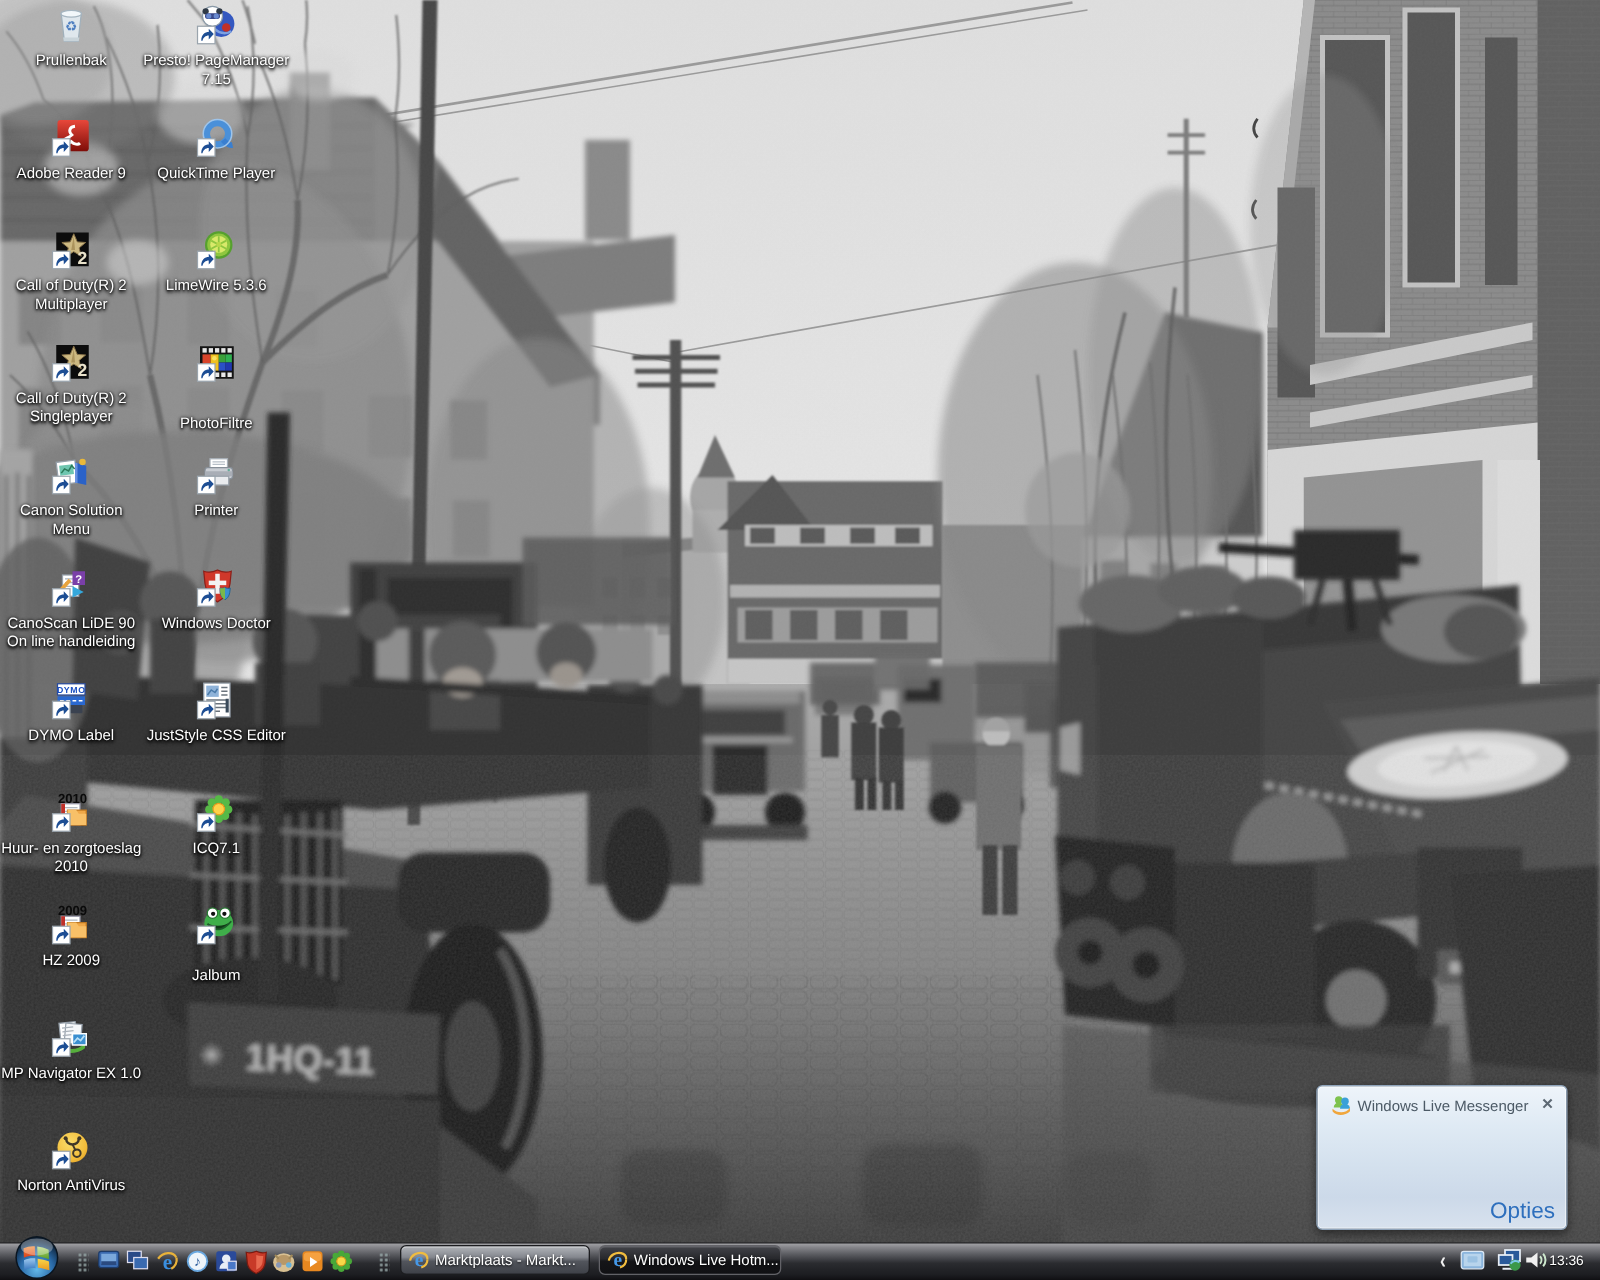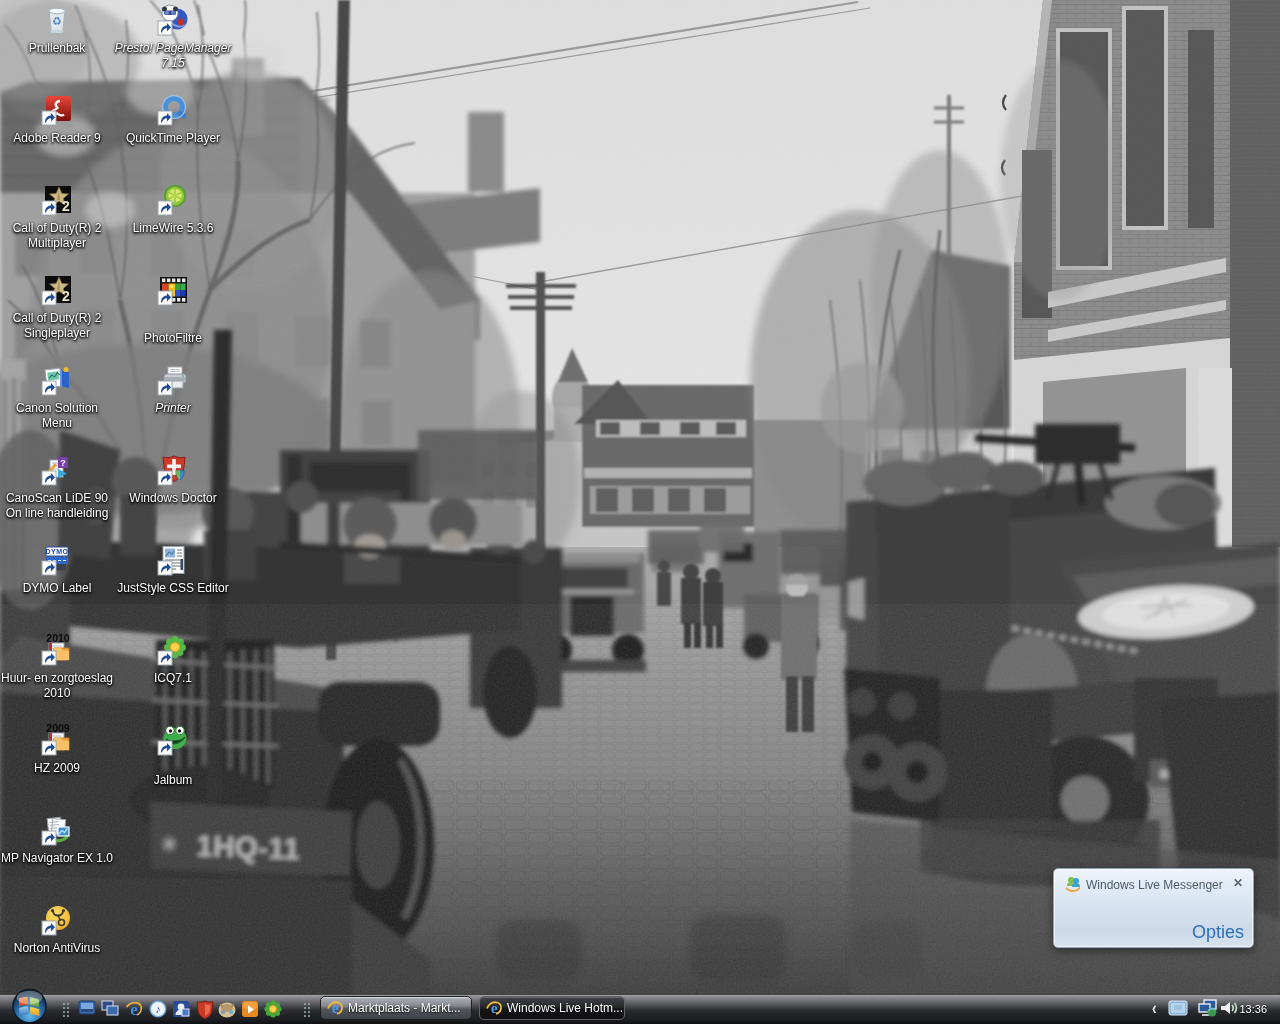--- a/index.html
+++ b/index.html
@@ -3,21 +3,21 @@
 <style>
 html,body{margin:0;padding:0;width:1280px;height:1024px;overflow:hidden;background:#888;}
 *{box-sizing:border-box;}
 body{font-family:"Liberation Sans",sans-serif;}
 #desk{position:absolute;left:0;top:0;width:1280px;height:1024px;}
 #wall{position:absolute;left:0;top:0;}
 .ico{position:absolute;width:124px;display:flex;flex-direction:column;align-items:center;}
 .ico svg.m{width:32px;height:32px;}
 .lb{margin-top:5px;font-size:12px;line-height:15px;color:#fff;text-align:center;
  text-shadow:0 1px 2px rgba(0,0,0,.95),0 0 3px rgba(0,0,0,.9),0 2px 3px rgba(0,0,0,.7);}
-#popup{position:absolute;left:1053px;top:868px;width:201px;height:80px;border-radius:5px;
+#popup{position:absolute;left:1053px;top:868px;width:201px;height:116px;border-radius:5px;
  background:linear-gradient(180deg,#eef4fa 0%,#dfeaf4 28%,#d4e1ee 55%,#ccd9e9 78%,#d8e2ee 100%);
  border:1px solid #8fa4bb;box-shadow:0 3px 8px rgba(0,0,0,.45), inset 0 0 0 1px rgba(255,255,255,.55);}
 #popup .ttl{position:absolute;left:32px;top:9px;font-size:12px;color:#4c5a66;}
 #popup .cls{position:absolute;right:10px;top:7px;font-size:12px;font-weight:bold;color:#5c6873;}
 #popup .bodytxt{position:absolute;left:0;top:48px;width:100%;text-align:center;font-size:12.5px;line-height:18px;color:#39424d;}
 #popup .opt{position:absolute;right:9px;bottom:4px;font-size:18px;color:#2e6fbd;}
 #taskbar{position:absolute;left:0;top:994px;width:1280px;height:30px;
  background:linear-gradient(180deg,#1a1a1d 0%,#9b9b9f 5%,#85858a 13%,#5e5f64 30%,#3b3c41 47%,#2b2c30 55%,#232428 70%,#1d1e22 85%,#101013 100%);}
 .grip{position:absolute;top:1002px;width:9px;height:16px;
  background-image:radial-gradient(circle at 2px 2px,#9aa 1px,transparent 1.4px);background-size:4px 4px;opacity:.8;}
@@ -395,21 +395,21 @@
 
 <div class="ico" style="left:-5px;top:4px;">
     <svg class="m" viewBox="0 0 32 32">
       <path d="M8,7 L24,7 L21.5,29 L10.5,29 Z" fill="#e3ecf2" stroke="#9fb0bc" opacity=".92"></path>
       <ellipse cx="16" cy="7" rx="8.2" ry="2.7" fill="#f2f7fa" stroke="#a5b5c0"></ellipse>
       <text x="16" y="21" font-size="11" fill="#4f7fc0" text-anchor="middle">♻</text>
       <path d="M9.5,26 L22.5,26 L22,29 L10,29 z" fill="#c9d4da"></path>
     </svg>
     <div class="lb">Prullenbak</div>
   </div>
-<div class="ico" style="left:111px;top:4px;font-style:italic;">
+<div class="ico" style="left:111px;top:4px;">
     <svg class="m" viewBox="0 0 32 32">
       <circle cx="20" cy="15" r="10.5" fill="#3458c0"></circle>
       <path d="M14,18 a10.5,10.5 0 0 0 14,3" stroke="#7da0e0" stroke-width="2" fill="none"></path>
       <circle cx="24" cy="18" r="3.4" fill="#c03028"></circle>
       <circle cx="13" cy="9" r="8" fill="#fff" stroke="#8a9aa8"></circle>
       <circle cx="7.5" cy="5" r="2.5" fill="#303a46"></circle>
       <circle cx="18.5" cy="5" r="2.5" fill="#303a46"></circle>
       <rect x="7" y="6.5" width="12" height="4.6" rx="2.2" fill="#3a4a8c"></rect>
       <circle cx="10" cy="8.8" r="2.1" fill="#6a8ad0"></circle>
       <circle cx="16" cy="8.8" r="2.1" fill="#6a8ad0"></circle>
@@ -528,21 +528,21 @@
       <path d="M19,6 L28,8.5 L28,24 L19,22 z" fill="#2a62c8"></path>
       <path d="M19,6 L21,6.5 L21,22.5 L19,22 z" fill="#6a92e0"></path>
       <circle cx="25" cy="5.5" r="2.6" fill="#e8b83a"></circle>
       <g>
         <rect x="1" y="17" width="14" height="14" fill="#fff" stroke="#9aa4ad"></rect>
         <path d="M4,28.5 C4,23.5 7,21.5 10,21.5 L10,19 L14,23.2 L10,27.5 L10,24.3 C7.5,24.3 5.5,26 5,28.5 z" fill="#1d4e94"></path>
       </g>
     </svg>
     <div class="lb">Canon Solution<br>Menu</div>
   </div>
-<div class="ico" style="left:111px;top:364px;font-style:italic;">
+<div class="ico" style="left:111px;top:364px;">
     <svg class="m" viewBox="0 0 32 32">
       <rect x="11" y="3" width="14" height="8" fill="#fff" stroke="#a8b0b8"></rect>
       <g stroke="#b8c0c8" stroke-width="1">
         <path d="M13,5.5 h10 M13,7.5 h10"></path>
       </g>
       <rect x="7" y="10" width="22" height="9" rx="2" fill="#c9cdd3" stroke="#878f98"></rect>
       <rect x="7" y="13" width="22" height="4" fill="#a9aeb6"></rect>
       <rect x="10" y="17" width="16" height="7" fill="#e9ebee" stroke="#9aa2ab"></rect>
       <circle cx="26" cy="12" r="1" fill="#6a9"></circle>
       <g>

